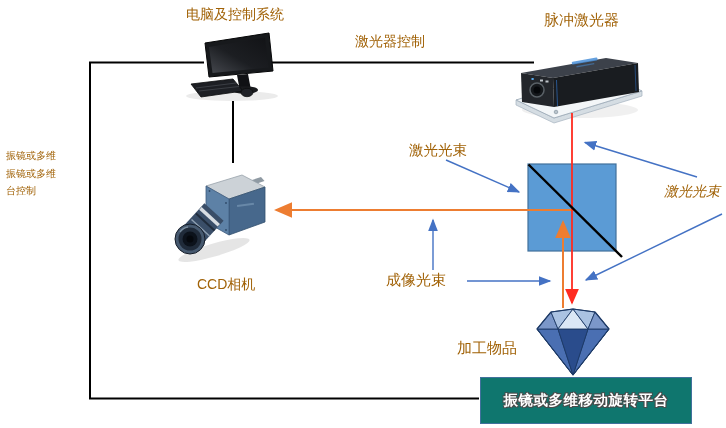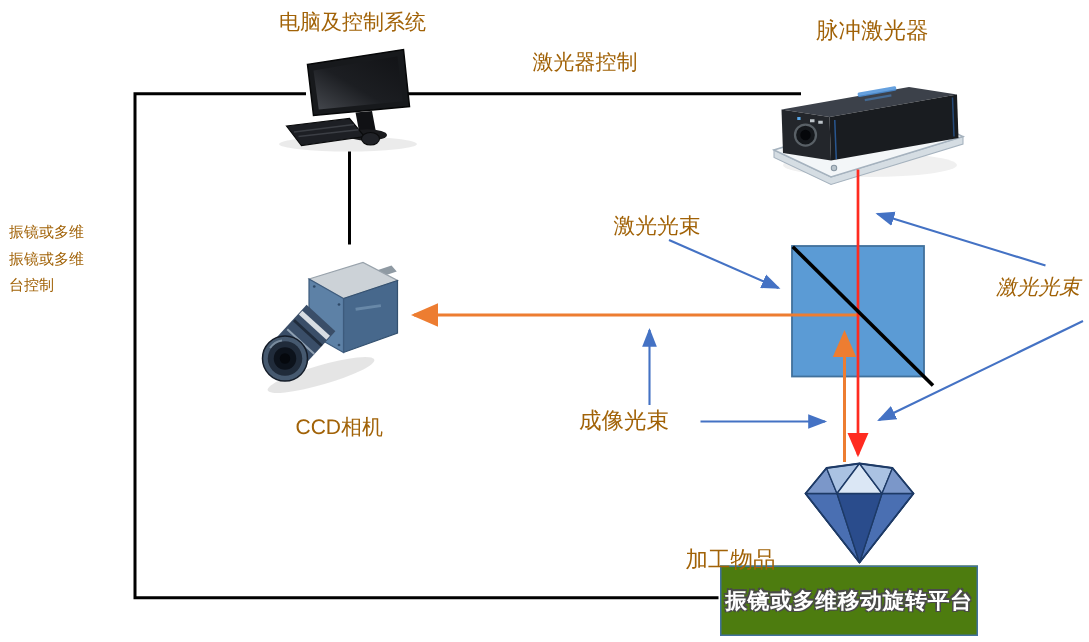--- a/index.html
+++ b/index.html
@@ -9,25 +9,25 @@
   }
   .stage svg{position:absolute;left:0;top:0;}
   .lbl{position:absolute;white-space:nowrap;color:#a16207;}
   .lbl-computer{left:186px;top:6px;font-size:14px;}
   .lbl-laser{left:544px;top:11px;font-size:15px;}
   .lbl-laser-control{left:355px;top:33px;font-size:14px;}
   .lbl-optical{left:409px;top:141px;font-size:14.5px;}
   .lbl-laser-beam{left:664px;top:183px;font-size:14px;font-style:italic;}
   .lbl-imaging{left:386px;top:271px;font-size:15px;}
   .lbl-camera{left:197px;top:276px;font-size:14px;}
-  .lbl-workpiece{left:457px;top:339px;font-size:15px;margin-top:25px;}
+  .lbl-workpiece{left:457px;top:339px;font-size:15px;}
   .lbl-platform-control{left:6px;top:147px;font-size:10px;line-height:17.5px;}
   .platform-box{
-    position:absolute;left:480px;top:377px;width:172px;height:47px;
-    background:#4d7c0f;border:1.5px solid #41719C;box-sizing:border-box;
+    position:absolute;left:480px;top:377px;width:212px;height:47px;
+    background:#0f766e;border:1.5px solid #41719C;box-sizing:border-box;
     display:flex;align-items:center;justify-content:center;
   }
   .platform-box span{
     font-size:14.5px;font-weight:bold;color:#FFFFFF;letter-spacing:.5px;
     text-shadow:1px 1px 0 #4a4a4a,-1px 1px 0 #4a4a4a,1px -1px 0 #4a4a4a,-1px -1px 0 #4a4a4a;
   }
 </style>
 </head>
 <body>
 

